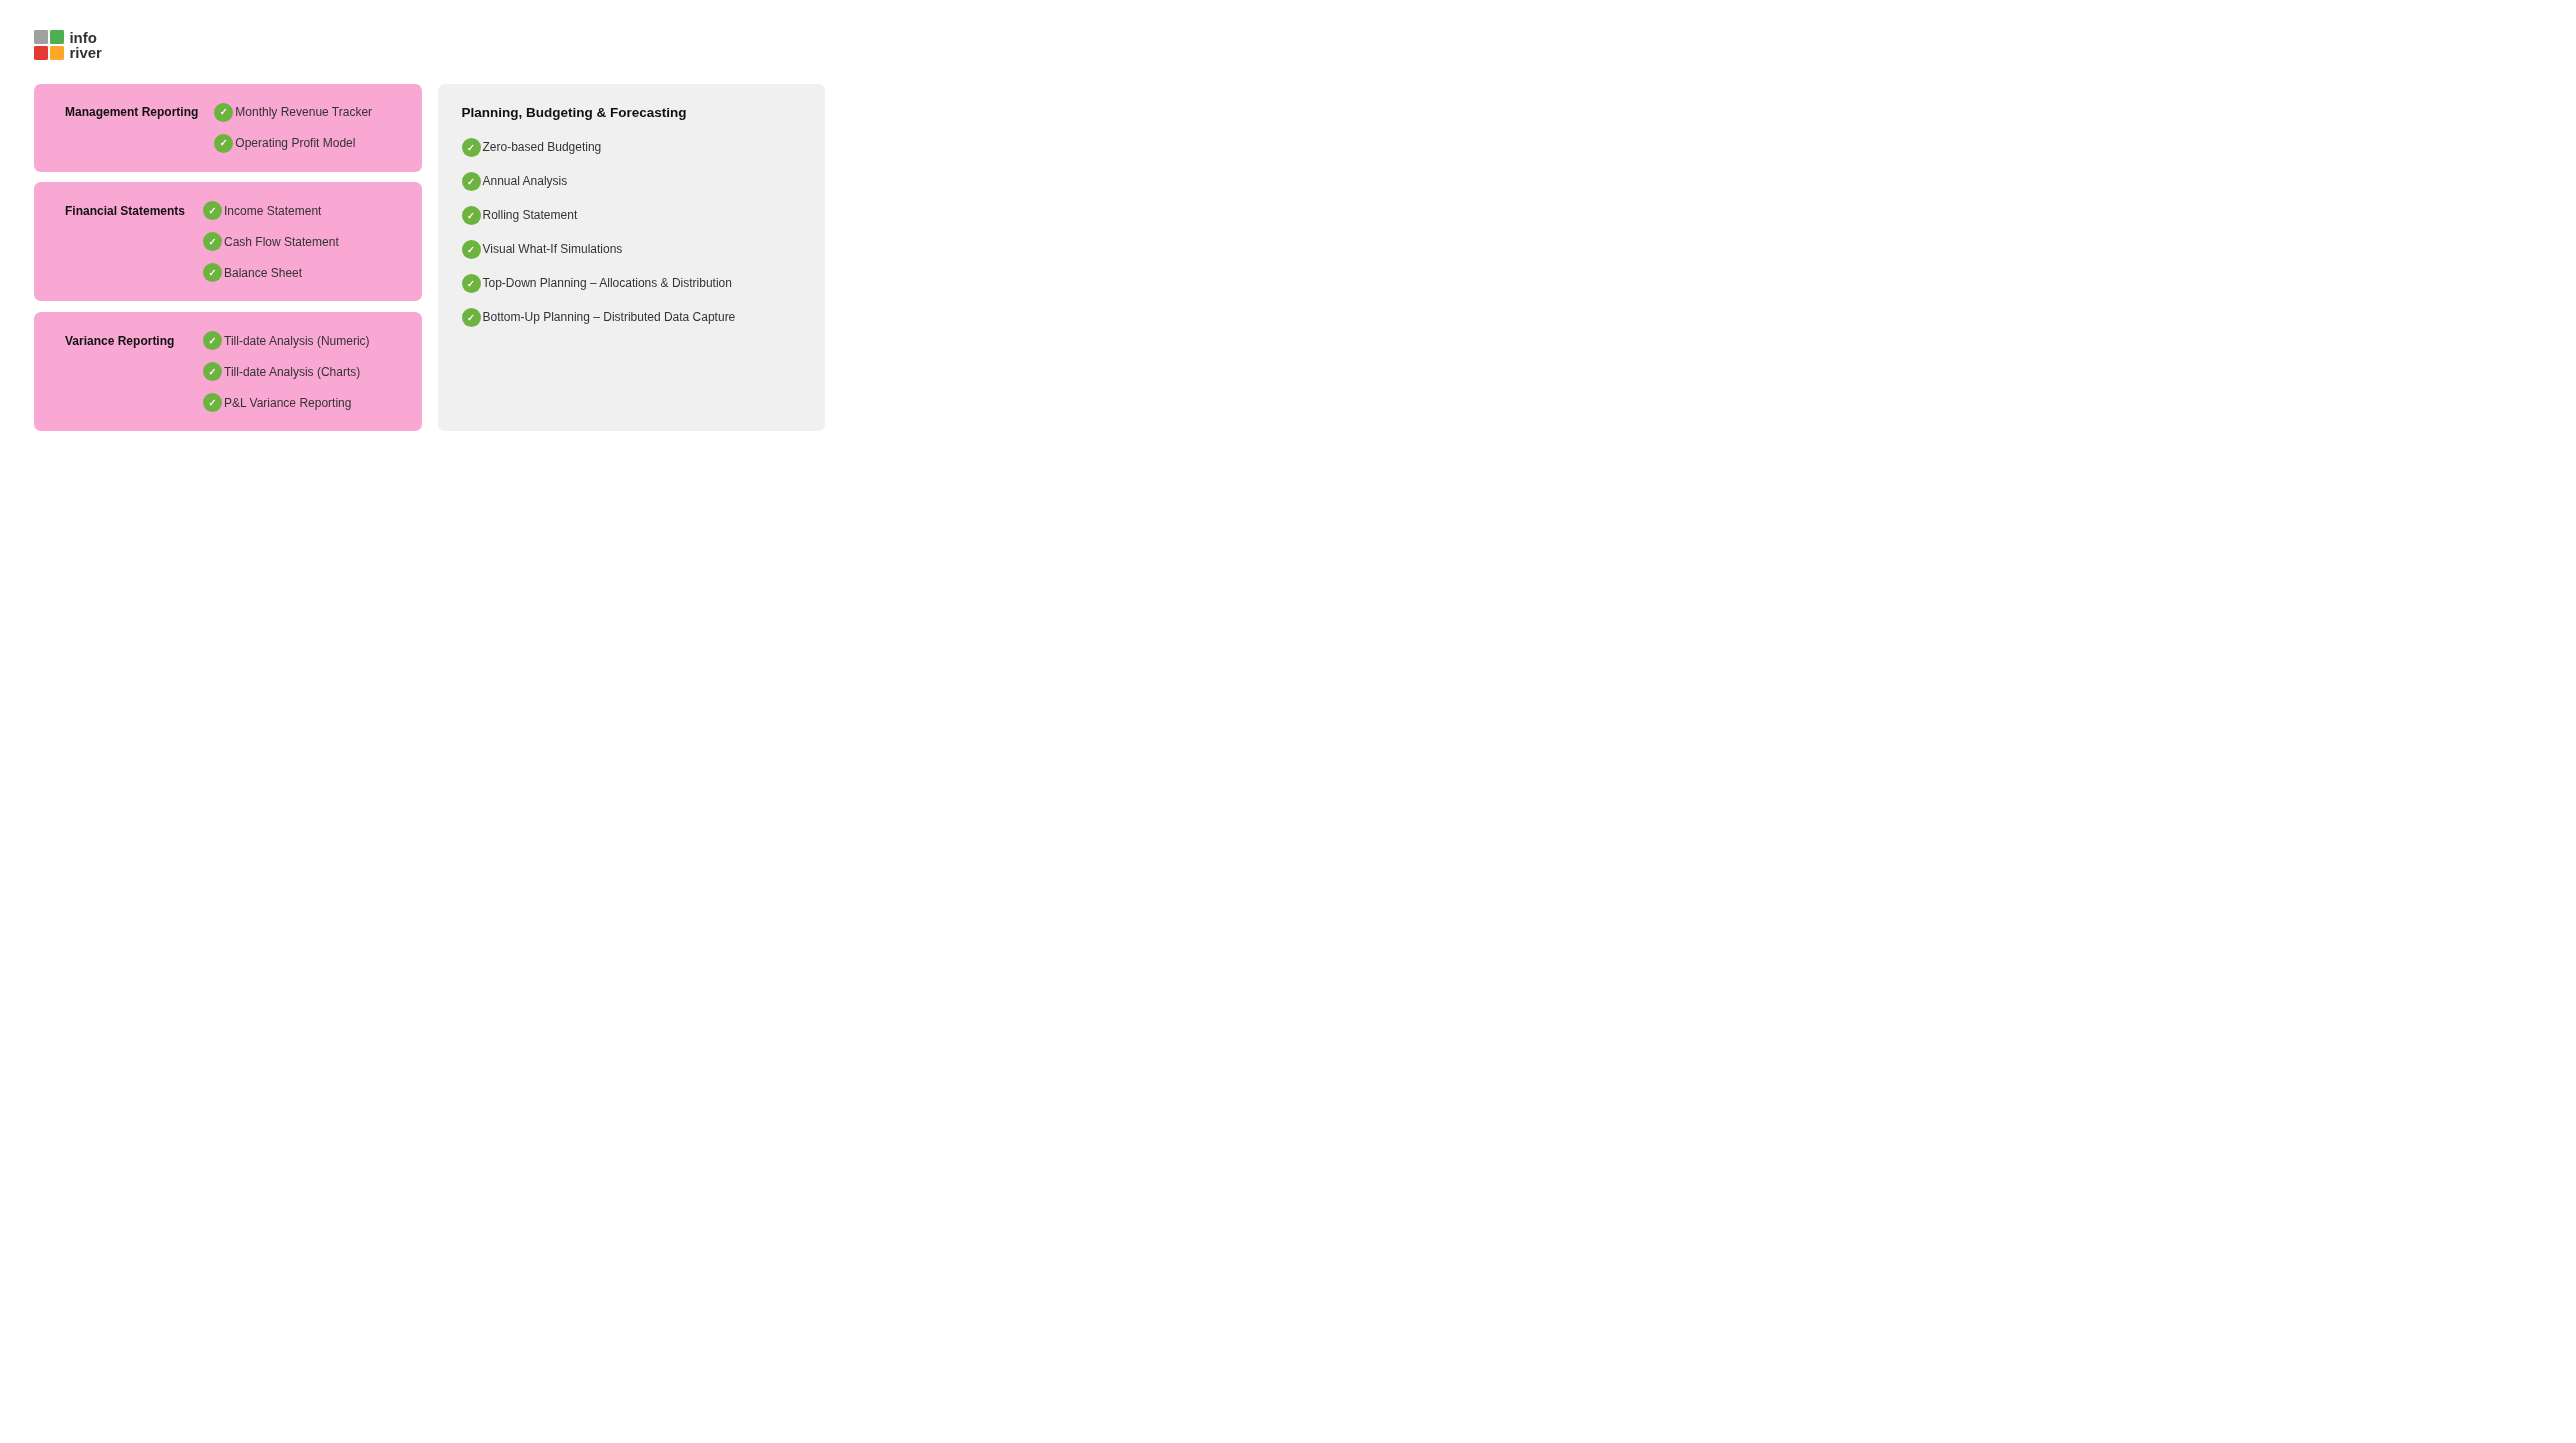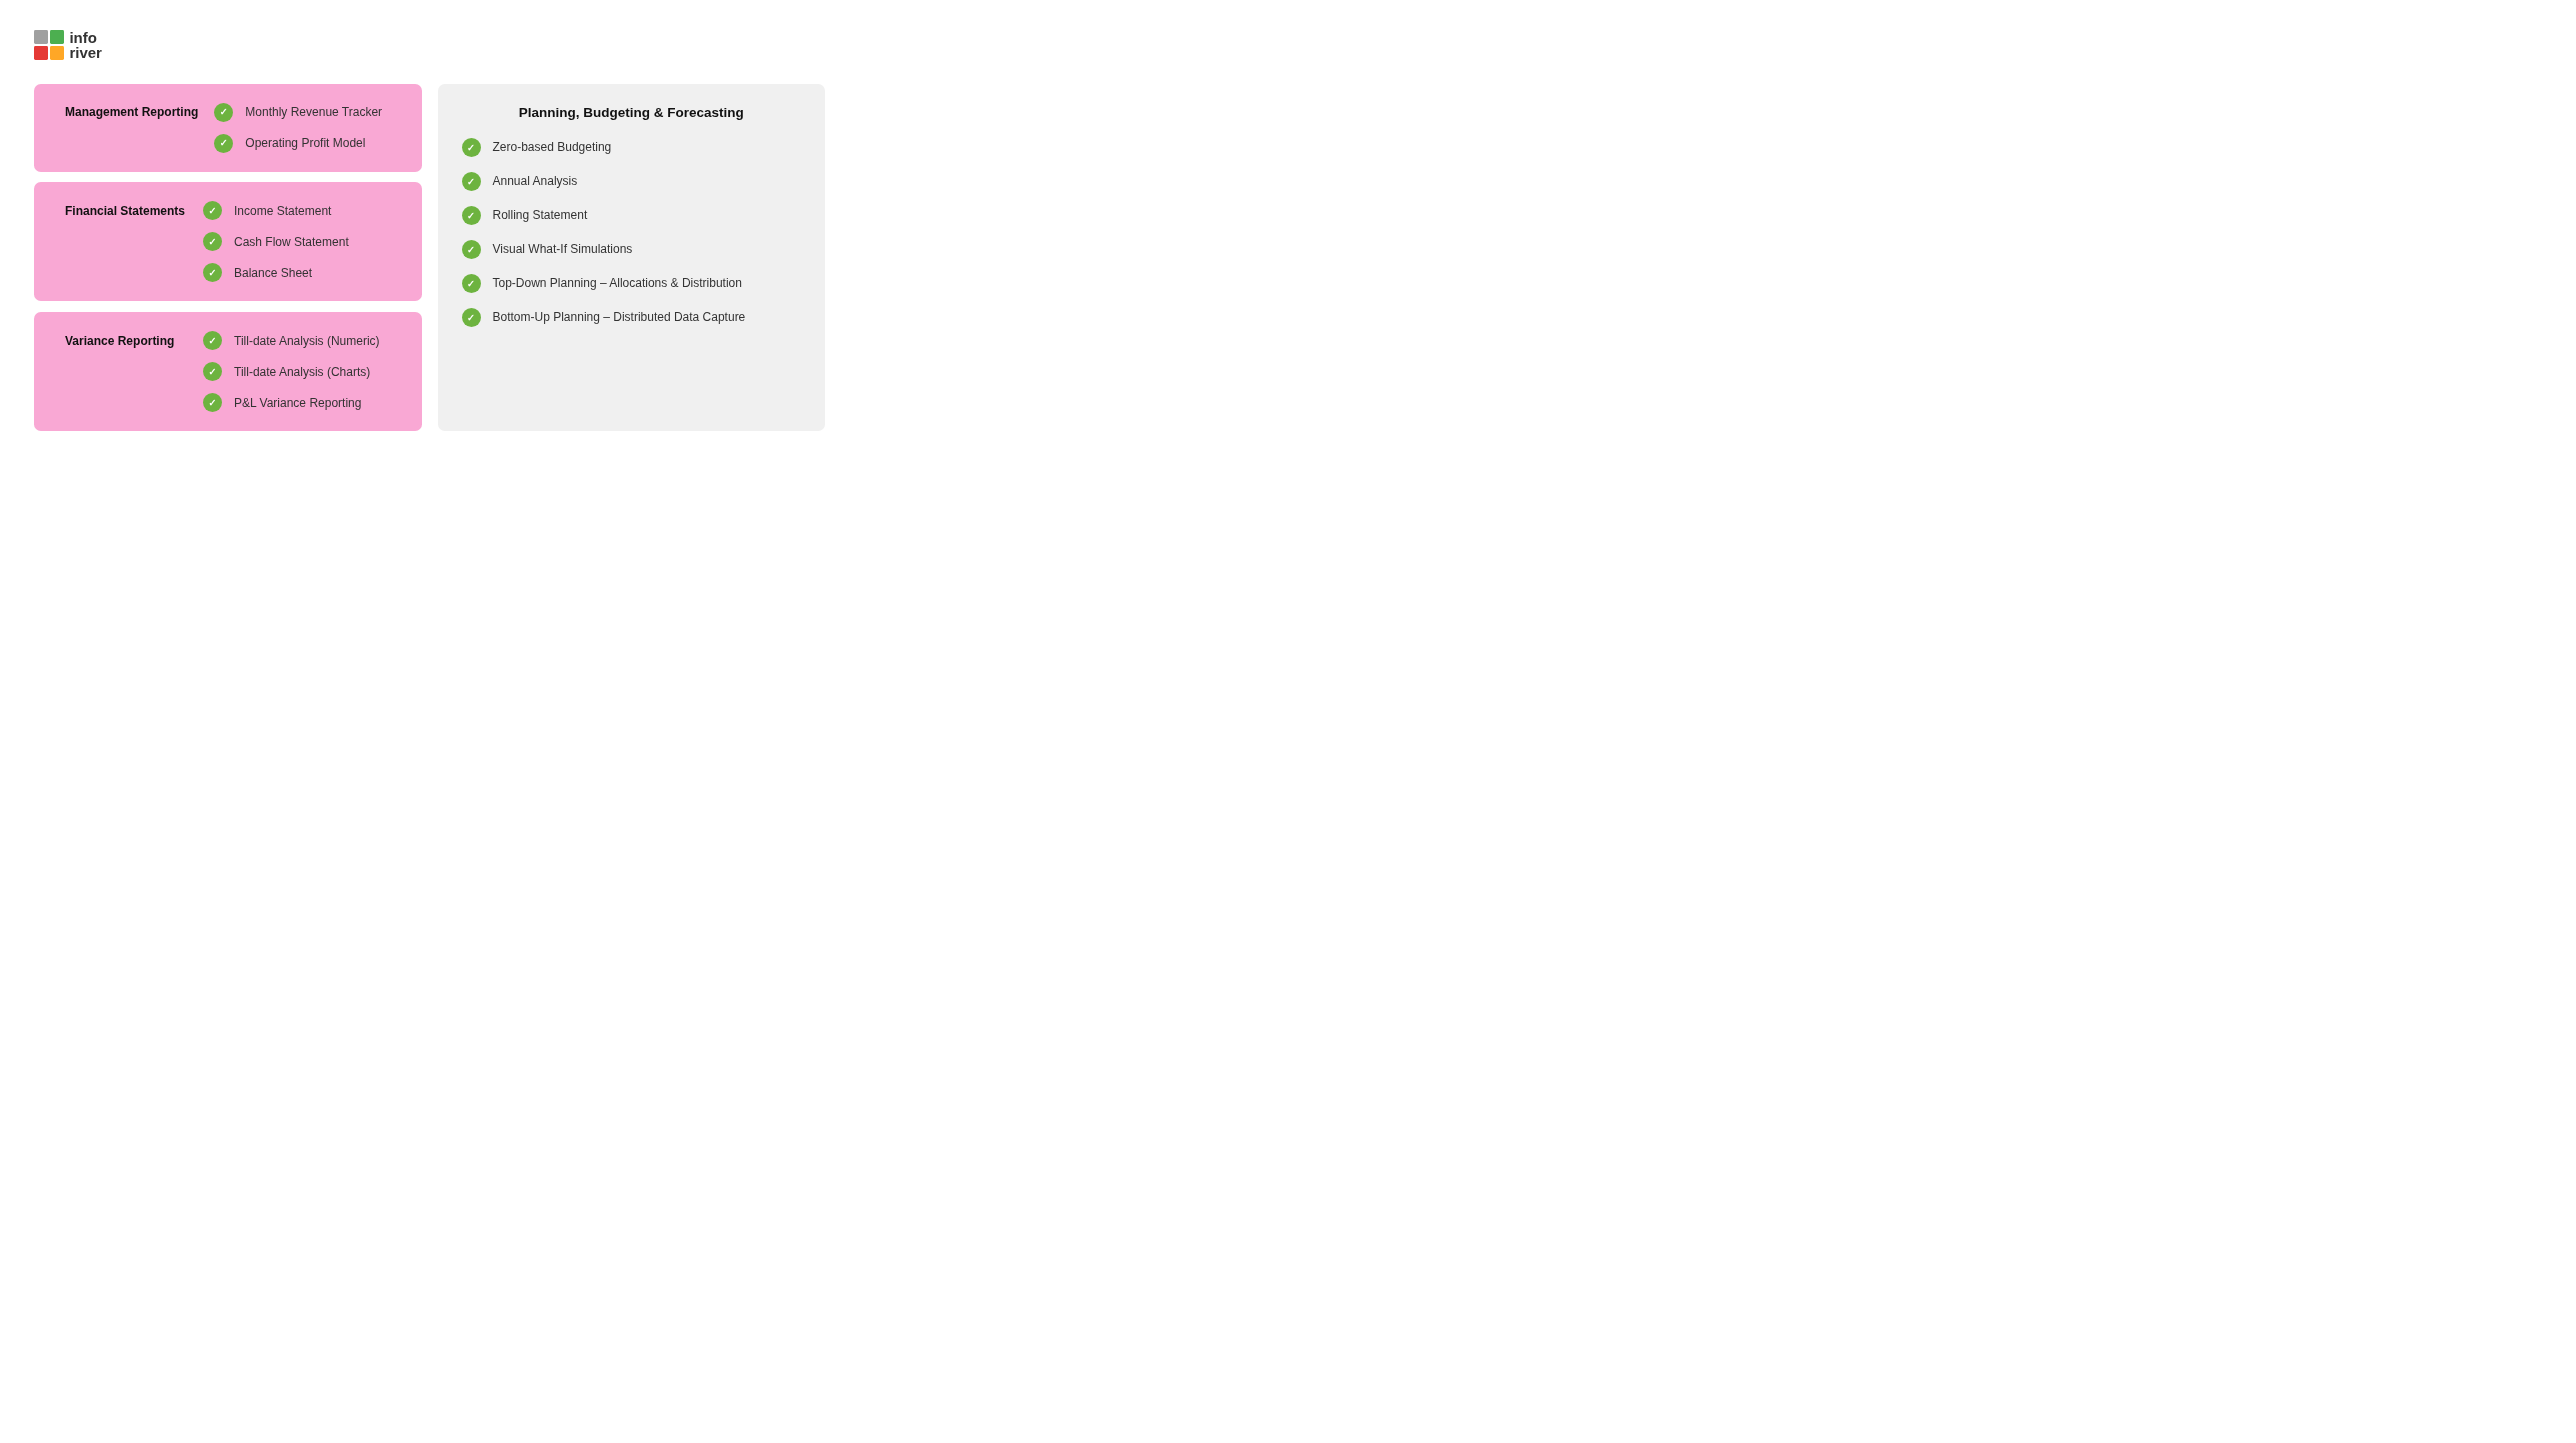--- a/index.html
+++ b/index.html
@@ -68,21 +68,20 @@
     .left-col {
       display: flex;
       flex-direction: column;
       gap: 10.8px;
     }
 
     .right-col {
       background: #f0f0f0;
       border-radius: 6.8px;
       padding: 21.6px 24px;
-      text-align: center;
     }
 
     .card {
       background: #f9a8d4;
       border-radius: 6.8px;
       padding: 19px 31px;
       display: flex;
       align-items: flex-start;
       gap: 16px;
     }
@@ -98,21 +97,21 @@
     .card-items {
       display: flex;
       flex-direction: column;
       gap: 12px;
       flex: 1;
     }
 
     .check-item {
       display: flex;
       align-items: center;
-      gap: 12px;
+      gap: 2px;
     }
 
     .check-icon {
       width: 19px;
       height: 19px;
       border-radius: 50%;
       background: #6db33f;
       display: flex;
       align-items: center;
       justify-content: center;

